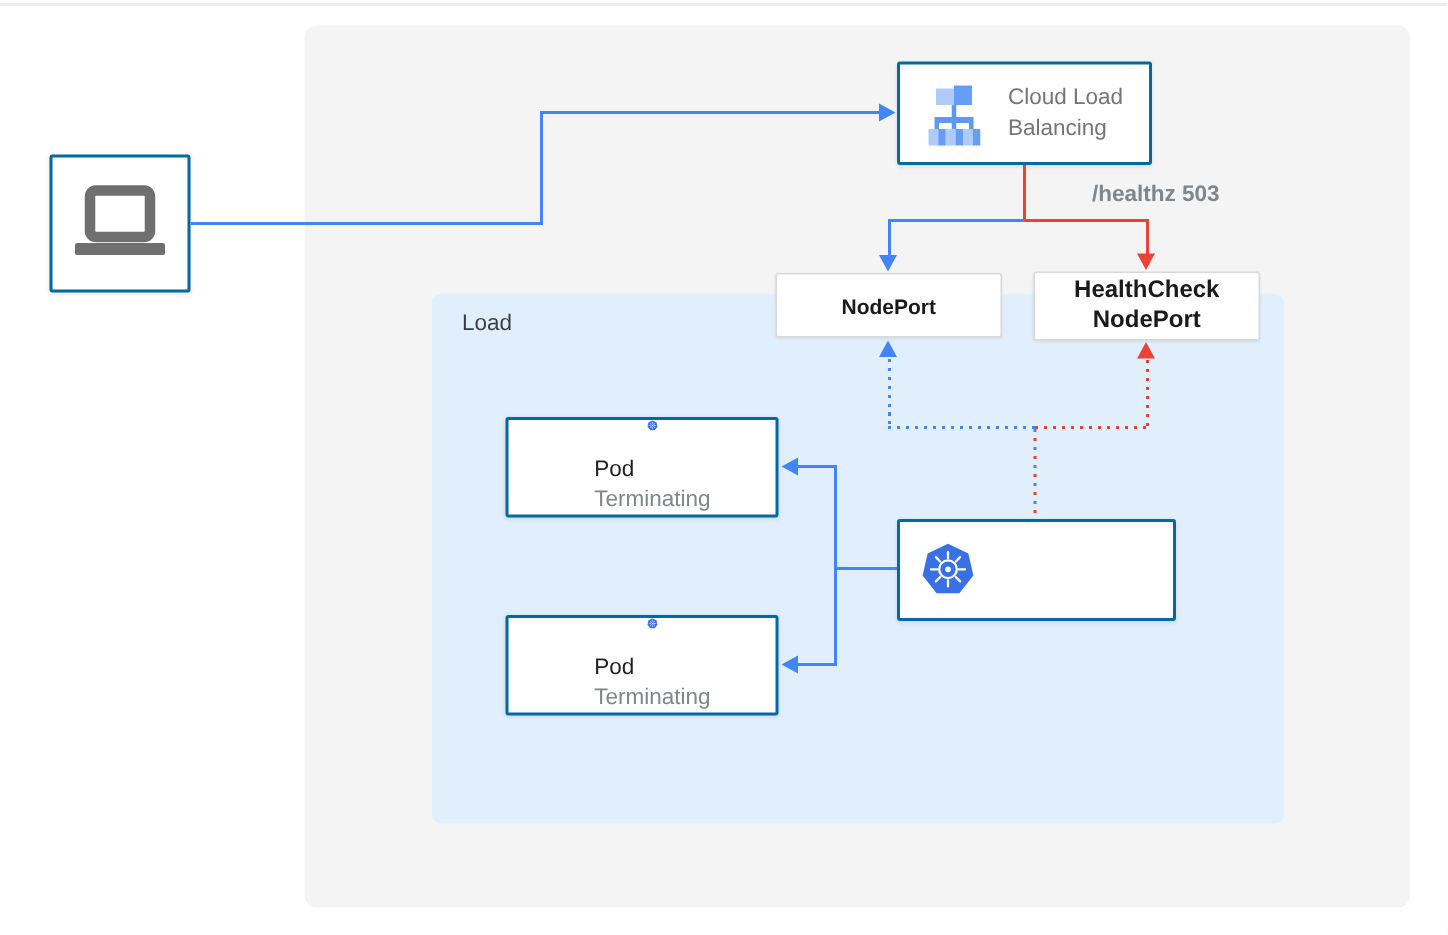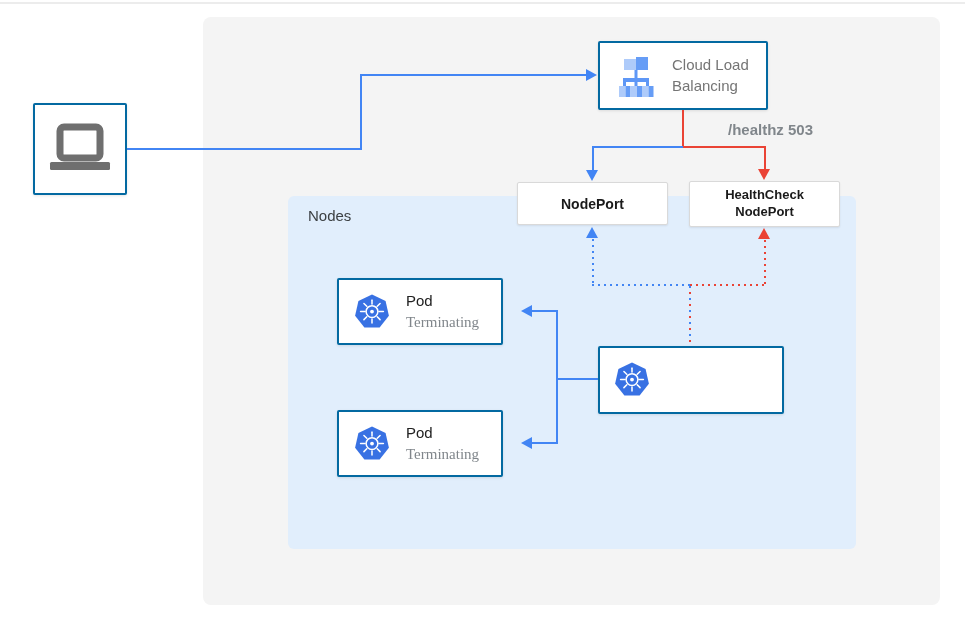--- a/index.html
+++ b/index.html
@@ -66,29 +66,29 @@
     box-shadow: 0 1px 2px rgba(0,0,0,0.08);
     display: flex;
     flex-direction: column;
     align-items: center;
     justify-content: center;
     text-align: center;
     font-weight: bold;
     color: #1a1a1a;
   }
   .nodeport-box { left: 517px; top: 182px; width: 151px; height: 43px; font-size: 14px; }
-  .healthcheck-box { left: 689px; top: 181px; width: 151px; height: 46px; font-size: 13px; line-height: 1.28; }
-
-  .pod-box { width: 166px; height: 67px; padding-left: 14px; gap: 15px; }
+  .healthcheck-box { left: 689px; top: 181px; width: 151px; height: 46px; font-size: 16px; line-height: 1.28; }
+
+  .pod-box { width: 182px; height: 67px; padding-left: 14px; gap: 15px; flex-direction: column; }
   .pod-box-1 { left: 337px; top: 278px; }
   .pod-box-2 { left: 337px; top: 410px; }
   .kubeproxy-box { left: 598px; top: 346px; width: 186px; height: 68px; padding-left: 13px; gap: 15px; }
 
   .entity-title { font-size: 15px; color: #212121; line-height: 1.35; }
-  .entity-sub { font-size: 15px; color: #80868b; line-height: 1.35; font-family: Liberation Serif, serif; }
+  .entity-sub { font-size: 15px; color: #80868b; line-height: 1.35; }
   .kp-title { font-size: 16px; }
 
   .healthz-label {
     position: absolute;
     left: 728px; top: 121px;
     font-size: 15px;
     font-weight: bold;
     color: #80868b;
   }
 
@@ -116,21 +116,21 @@
 </head>
 <body>
 
 <div id="canvas">
 
   <div class="hairline"></div>
 
   <div class="gray-panel"></div>
 
   <div class="nodes-panel">
-    <div class="nodes-label">Nodes</div>
+    <div class="nodes-label">Load</div>
   </div>
 
   <div class="card laptop-box">
     <svg width="64" height="52" viewBox="0 0 64 52">
       <rect x="12" y="4" width="40" height="31" rx="4" fill="none" stroke="#6f6f6f" stroke-width="7"></rect>
       <rect x="2" y="39" width="60" height="8" rx="1.5" fill="#6f6f6f"></rect>
     </svg>
   </div>
 
   <div class="card clb-box">

